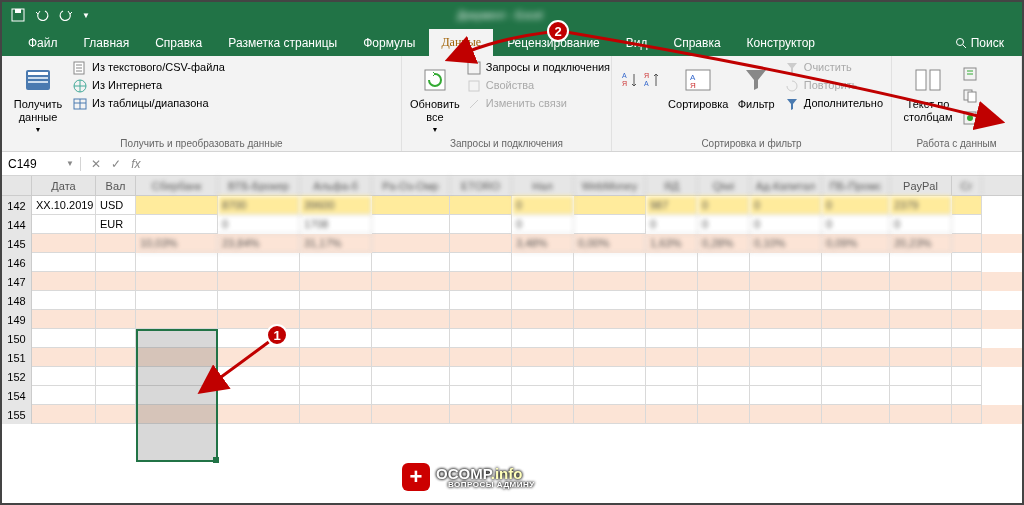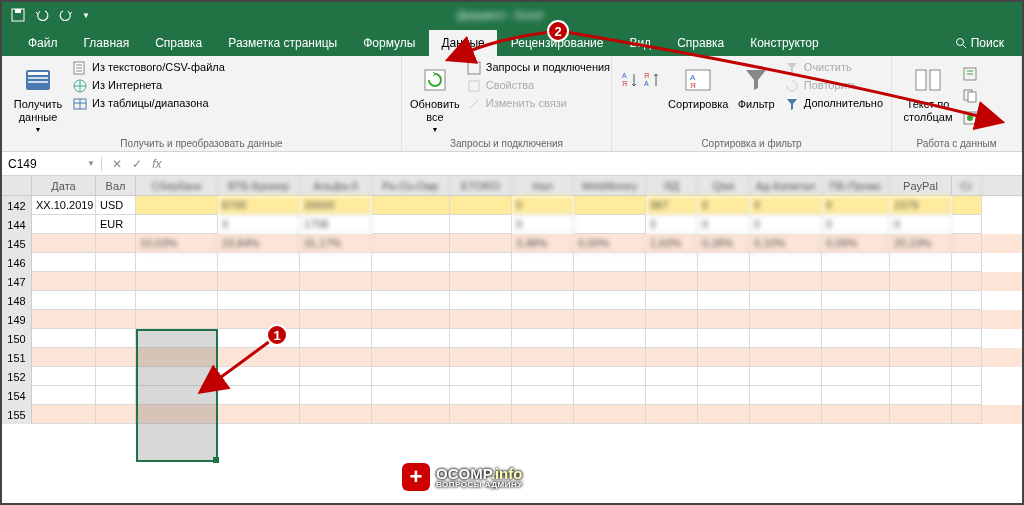--- a/index.html
+++ b/index.html
@@ -8,37 +8,37 @@
 
 .titlebar { height: 26px; background: #217346; display: flex; align-items: center; color: #fff; font-size: 11px; }
 .qat { display: flex; align-items: center; gap: 8px; padding: 0 8px; }
 .qat .ico { width: 16px; height: 16px; display: flex; align-items: center; justify-content: center; }
 .title-center { flex: 1; text-align: center; filter: blur(3px); }
 .tabtools { background: #2a8a5a; padding: 4px 14px; font-size: 11px; }
 
 
 .tabs { height: 28px; background: #217346; display: flex; align-items: flex-end; padding-left: 14px; gap: 2px; }
 .tab { color: #fff; font-size: 12px; padding: 6px 12px 6px; cursor: pointer; }
-.tab.active { background: #f3f3f3; color: #000000; }
+.tab.active { background: #f3f3f3; color: #a16207; font-family: Liberation Serif, serif; }
 .search-box { margin-left: auto; display: flex; align-items: center; color: #fff; font-size: 12px; padding: 0 18px 6px; gap: 4px; }
 
 
 .ribbon { height: 96px; background: #f3f3f3; border-bottom: 1px solid #d4d4d4; display: flex; }
 .rgroup { border-right: 1px solid #e1e1e1; padding: 4px 8px 2px; display: flex; flex-direction: column; }
 .rgroup-body { flex: 1; display: flex; align-items: flex-start; gap: 6px; }
 .rgroup-label { text-align: center; font-size: 10px; color: #666; padding-top: 2px; }
 .bigbtn { display: flex; flex-direction: column; align-items: center; justify-content: center; width: 56px; font-size: 11px; text-align: center; line-height: 1.2; gap: 2px; padding-top: 4px; }
 .bigbtn .bico { width: 32px; height: 32px; }
 .smallbtn-col { display: flex; flex-direction: column; gap: 2px; }
 .smallbtn { display: flex; align-items: center; gap: 4px; font-size: 11px; line-height: 1.4; white-space: nowrap; }
 .smallbtn .sico { width: 16px; height: 16px; flex-shrink: 0; }
 
 
 .fbar { height: 24px; border-bottom: 1px solid #d4d4d4; display: flex; align-items: center; font-size: 12px; }
-.namebox { width: 100px; border-right: 1px solid #d4d4d4; padding: 0 6px; display: flex; align-items: center; justify-content: space-between; }
+.namebox { width: 79px; border-right: 1px solid #d4d4d4; padding: 0 6px; display: flex; align-items: center; justify-content: space-between; }
 .fbar .fbtns { display: flex; gap: 10px; padding: 0 10px; color: #888; }
 .fbar .fx { font-style: italic; }
 
 
 .grid { position: relative; }
 .colhdrs { display: flex; height: 20px; background: #e6e6e6; border-bottom: 1px solid #ccc; font-size: 11px; }
 .rowhdr { width: 30px; background: #e6e6e6; border-right: 1px solid #ccc; text-align: center; font-size: 11px; display: flex; align-items: center; justify-content: center; }
 .colhdr { border-right: 1px solid #ccc; text-align: center; display: flex; align-items: center; justify-content: center; color: #555; filter: blur(2px); }
 .colhdr.clear { filter: none; }
 .gridbody { }
@@ -53,21 +53,21 @@
 .selection { position: absolute; border: 2px solid #217346; background: rgba(100,100,100,0.25); pointer-events: none; }
 .selhandle { position: absolute; width: 6px; height: 6px; background: #217346; right: -3px; bottom: -3px; }
 
 
 .anno { position: absolute; pointer-events: none; }
 .badge { width: 22px; height: 22px; border-radius: 50%; background: #c00000; border: 2px solid #fff; color: #fff; font-weight: bold; font-size: 13px; display: flex; align-items: center; justify-content: center; position: absolute; }
 
 .watermark { position: absolute; bottom: 12px; left: 400px; display: flex; align-items: center; gap: 6px; }
 .watermark .plus { width: 28px; height: 28px; background: #c00; border-radius: 6px; color: #fff; font-size: 22px; font-weight: bold; display: flex; align-items: center; justify-content: center; }
 .watermark .wtxt { color: #fff; font-weight: bold; font-size: 15px; text-shadow: 0 0 3px #000, 0 0 3px #000; line-height: 1; }
-.watermark .wsub { font-size: 8px; letter-spacing: 0.5px; }
+.watermark .wsub { font-size: 8px; letter-spacing: 0.5px; margin-left: 12px; }
 
 svg { display: block; }
 </style>
 </head>
 <body>
 
 <div class="titlebar">
   <div class="qat">
     <span class="ico">
         <svg width="14" height="14" viewBox="0 0 14 14">

